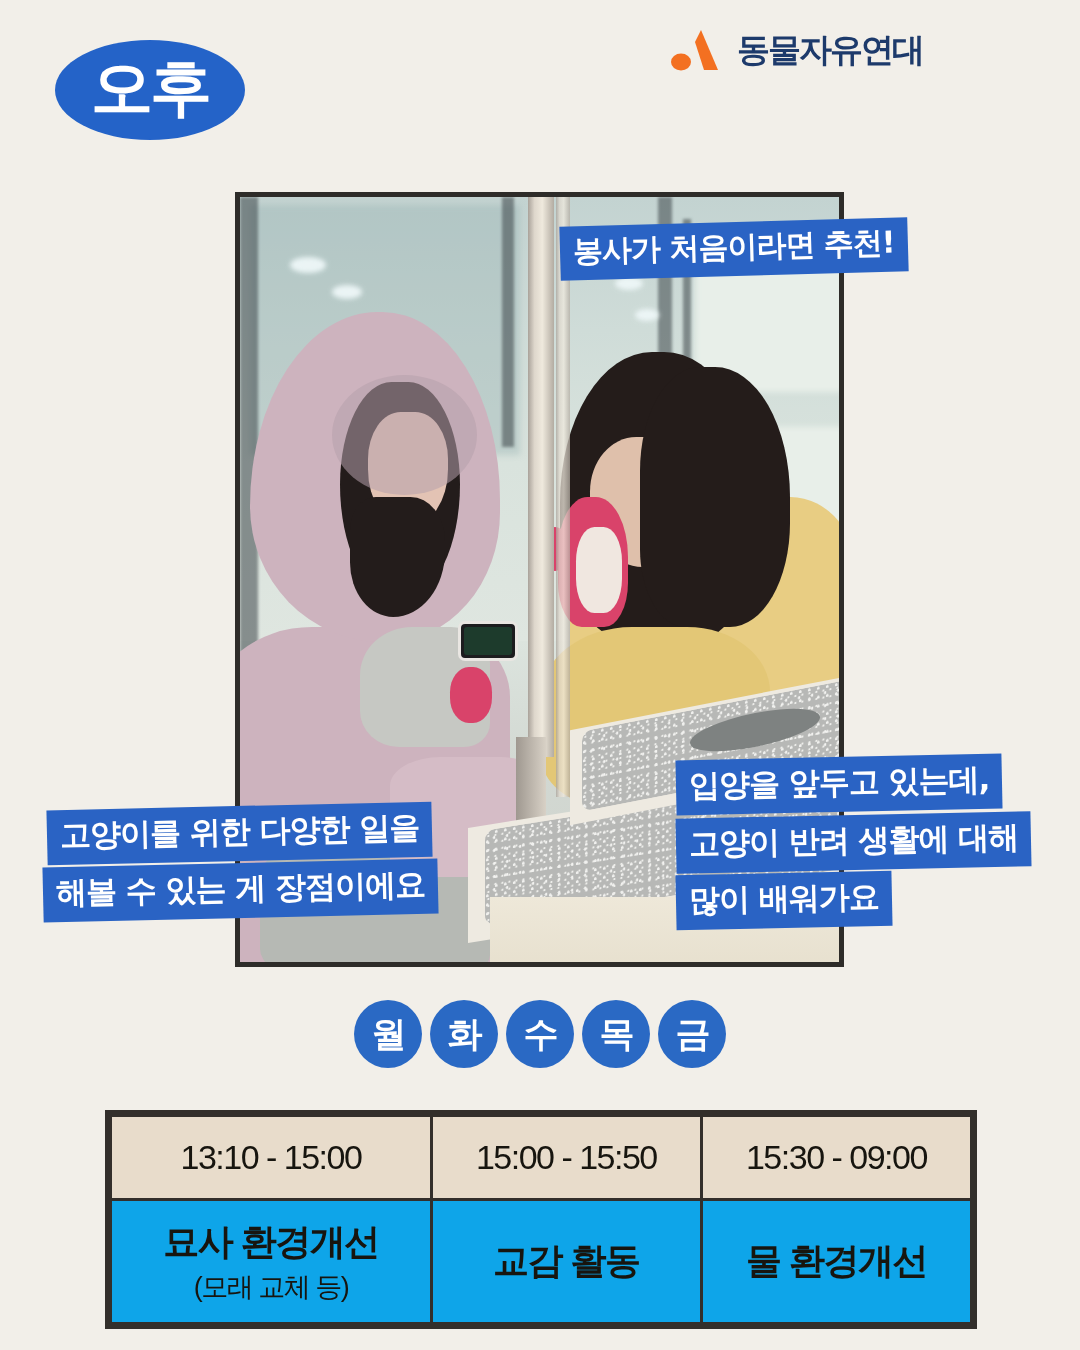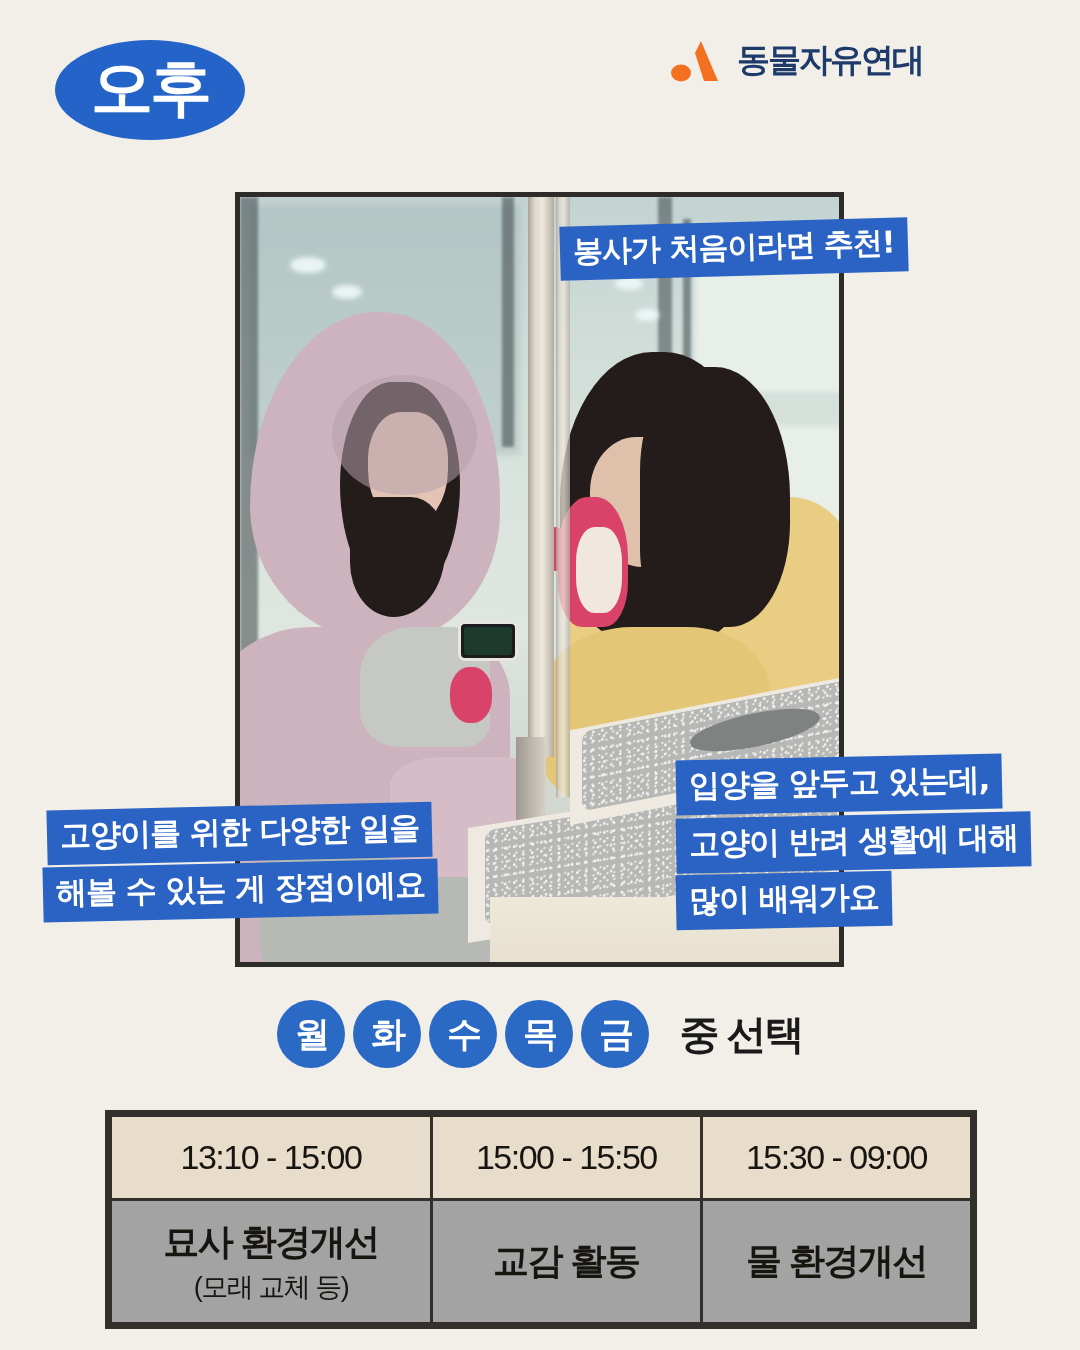--- a/index.html
+++ b/index.html
@@ -22,21 +22,21 @@
   }
   #badge-oval .txt {
     color:#ffffff; font-size:62px; font-weight:bold; letter-spacing:-3px;
     line-height:1; transform:translateY(-2px);
   }
   #title-main {
     margin-left:22px; color:#2463c8; font-size:74px; font-weight:bold;
     letter-spacing:-4px; line-height:1; transform:translateY(4px);
   }
 
-  #logo { position:absolute; right:36px; top:38px; display:flex; align-items:flex-end; }
+  #logo { position:absolute; right:36px; top:28px; display:flex; align-items:flex-start; }
   #logo-mark { position:relative; width:56px; height:44px; margin-right:10px; }
   #logo-text { color:#1d3a6b; font-size:33px; font-weight:bold; letter-spacing:-2px; }
 
   
   #photo-frame {
     position:absolute; left:235px; top:192px; width:609px; height:775px;
     border:5px solid #2e2c29;
     box-shadow:0 0 0 1px #555 inset;
     overflow:hidden;
     background:#c9d4d2;
@@ -120,21 +120,21 @@
     position:absolute; left:105px; top:1110px; width:872px; height:219px;
     border:4px solid #332f2b; border-collapse:collapse;
     background:#f4f2ee;
   }
   #schedule table { width:100%; height:100%; border-collapse:collapse; }
   #schedule th, #schedule td {
     border:3px solid #332f2b; text-align:center; vertical-align:middle;
     letter-spacing:-1.5px; color:#17150f;
   }
   #schedule th { background:#e8dccb; font-size:34px; font-weight:normal; height:84px; }
-  #schedule td { background:#a3a3a3; font-size:36px; font-weight:bold; }
+  #schedule td { background:#0ea5e9; font-size:36px; font-weight:bold; }
   .cell-sub { display:block; font-size:27px; font-weight:normal; margin-top:2px; }
 </style>
 </head>
 <body>
 
 <div id="header">
 
   <div id="title-block">
     <div id="badge-oval">
       <span class="txt">오후</span>
@@ -239,21 +239,20 @@
     </div>
   <div class="day-chip">
       <span>수</span>
     </div>
   <div class="day-chip">
       <span>목</span>
     </div>
   <div class="day-chip">
       <span>금</span>
     </div>
-  <div id="days-suffix">중 선택</div>
 </div>
 
 <div id="schedule">
   <table>
     <thead>
       <tr>
         <th>13:10 - 15:00</th>
         <th>15:00 - 15:50</th>
         <th>15:30 - 09:00</th>
       </tr>

